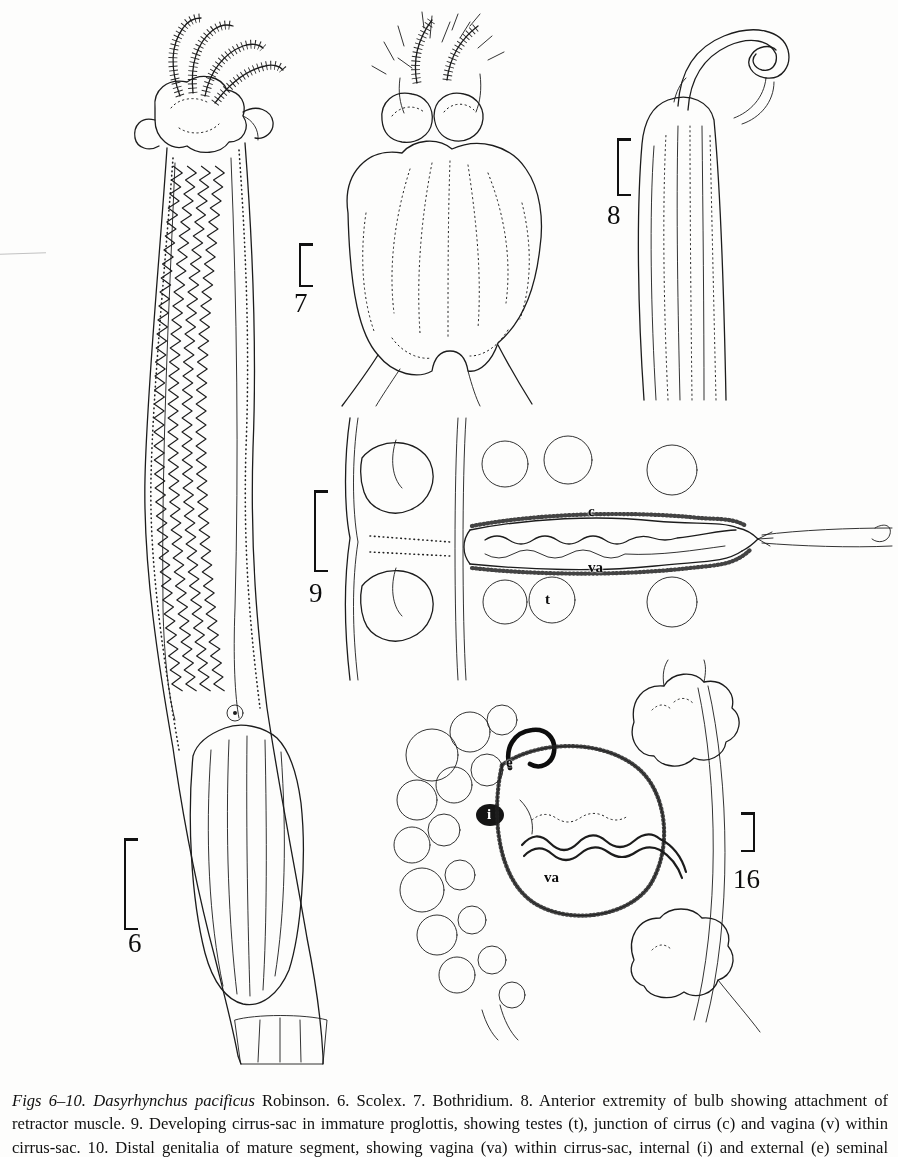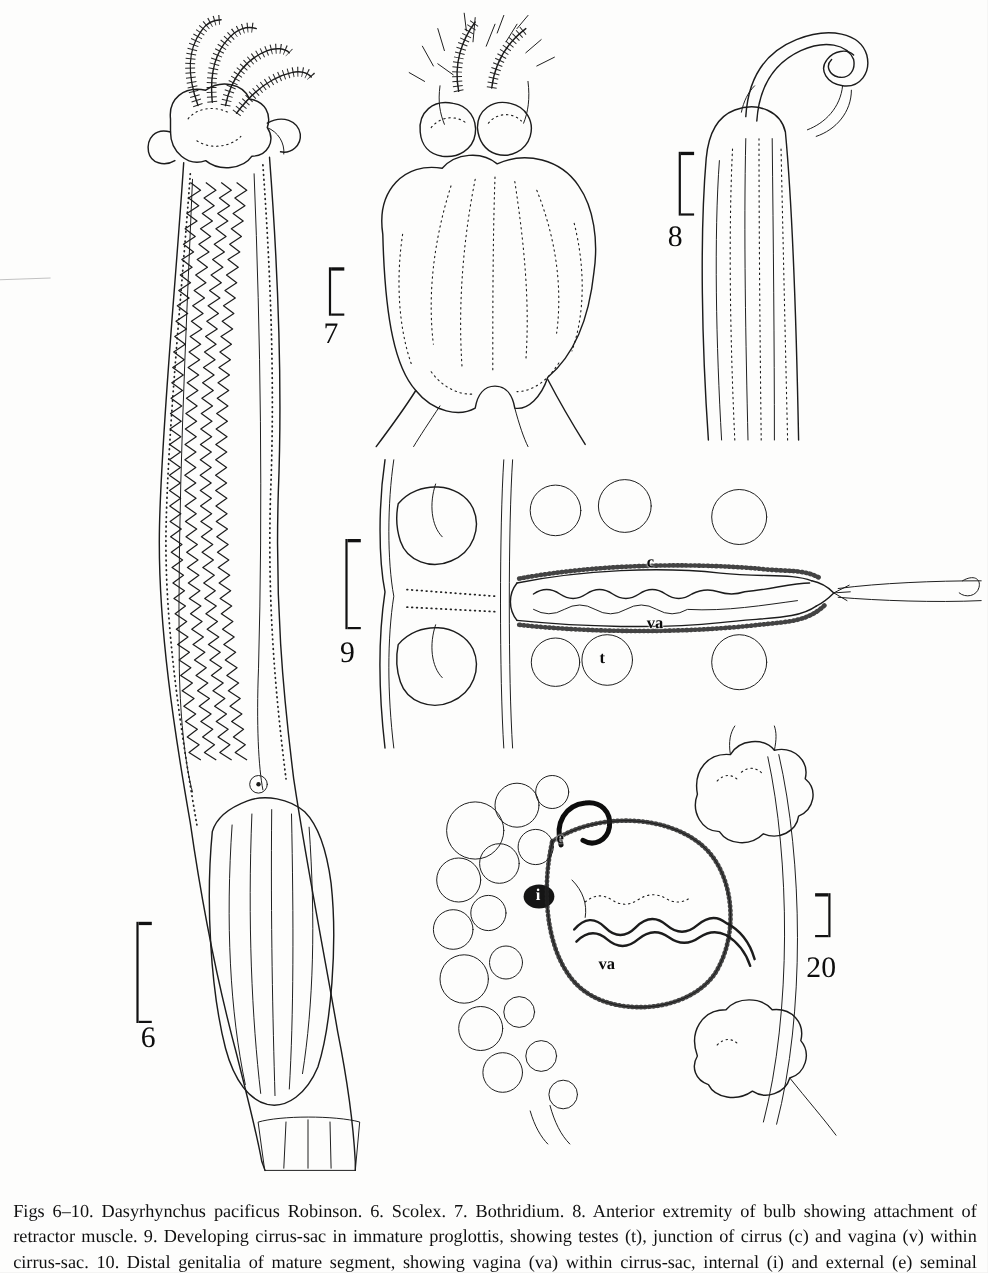--- a/index.html
+++ b/index.html
@@ -32,21 +32,21 @@
 
   .fignum{position:absolute;font-size:27px;color:#0d0d0d;line-height:1;}
   .figlabel{position:absolute;font-size:15px;font-weight:700;color:#0b0b0b;line-height:1;
             text-shadow:0 0 2px #fff,0 0 2px #fff;}
   .figlabel.inverse{color:#fff;text-shadow:none;}
 
   .caption{
     position:absolute;left:12px;right:10px;top:1072px;
     font-size:16.6px;line-height:1.44;text-align:justify;color:#101010;
   }
-  .caption .it{}
+  .caption .it{font-style:italic;}
 
   .artifact{position:absolute;left:0;top:253px;width:46px;height:1px;background:#c2c2c2;transform:rotate(-2deg);}
 </style>
 </head>
 <body>
 
 <div class="page">
   <div class="artifact"></div>
 
   <svg width="0" height="0" style="position:absolute">
@@ -285,17 +285,17 @@
     <div class="sbar" style="left:124px;top:838px;height:92px"></div>
     <div class="sbar" style="left:299px;top:243px;height:44px"></div>
     <div class="sbar" style="left:617px;top:138px;height:58px"></div>
     <div class="sbar" style="left:314px;top:490px;height:82px"></div>
     <div class="sbar open-left" style="left:741px;top:812px;height:40px"></div>
 
     <span class="fignum" style="left:128px;top:930px">6</span>
     <span class="fignum" style="left:294px;top:290px">7</span>
     <span class="fignum" style="left:607px;top:202px">8</span>
     <span class="fignum" style="left:309px;top:580px">9</span>
-    <span class="fignum" style="left:733px;top:866px">20</span>
+    <span class="fignum" style="left:733px;top:866px">16</span>
   </div>
 
   <p class="caption"><span class="it">Figs 6–10. Dasyrhynchus pacificus</span><span> Robinson. 6. Scolex. 7. Bothridium. 8. Anterior extremity of bulb showing attachment of retractor muscle. 9. Developing cirrus-sac in immature proglottis, showing testes (t), junction of cirrus (c) and vagina (v) within cirrus-sac. 10. Distal genitalia of mature segment, showing vagina (va) within cirrus-sac, internal (i) and external (e) seminal vesicles; note that vagina joins cirrus just prior to genital atrium. </span></p>
 </div>
 
 </body></html>

